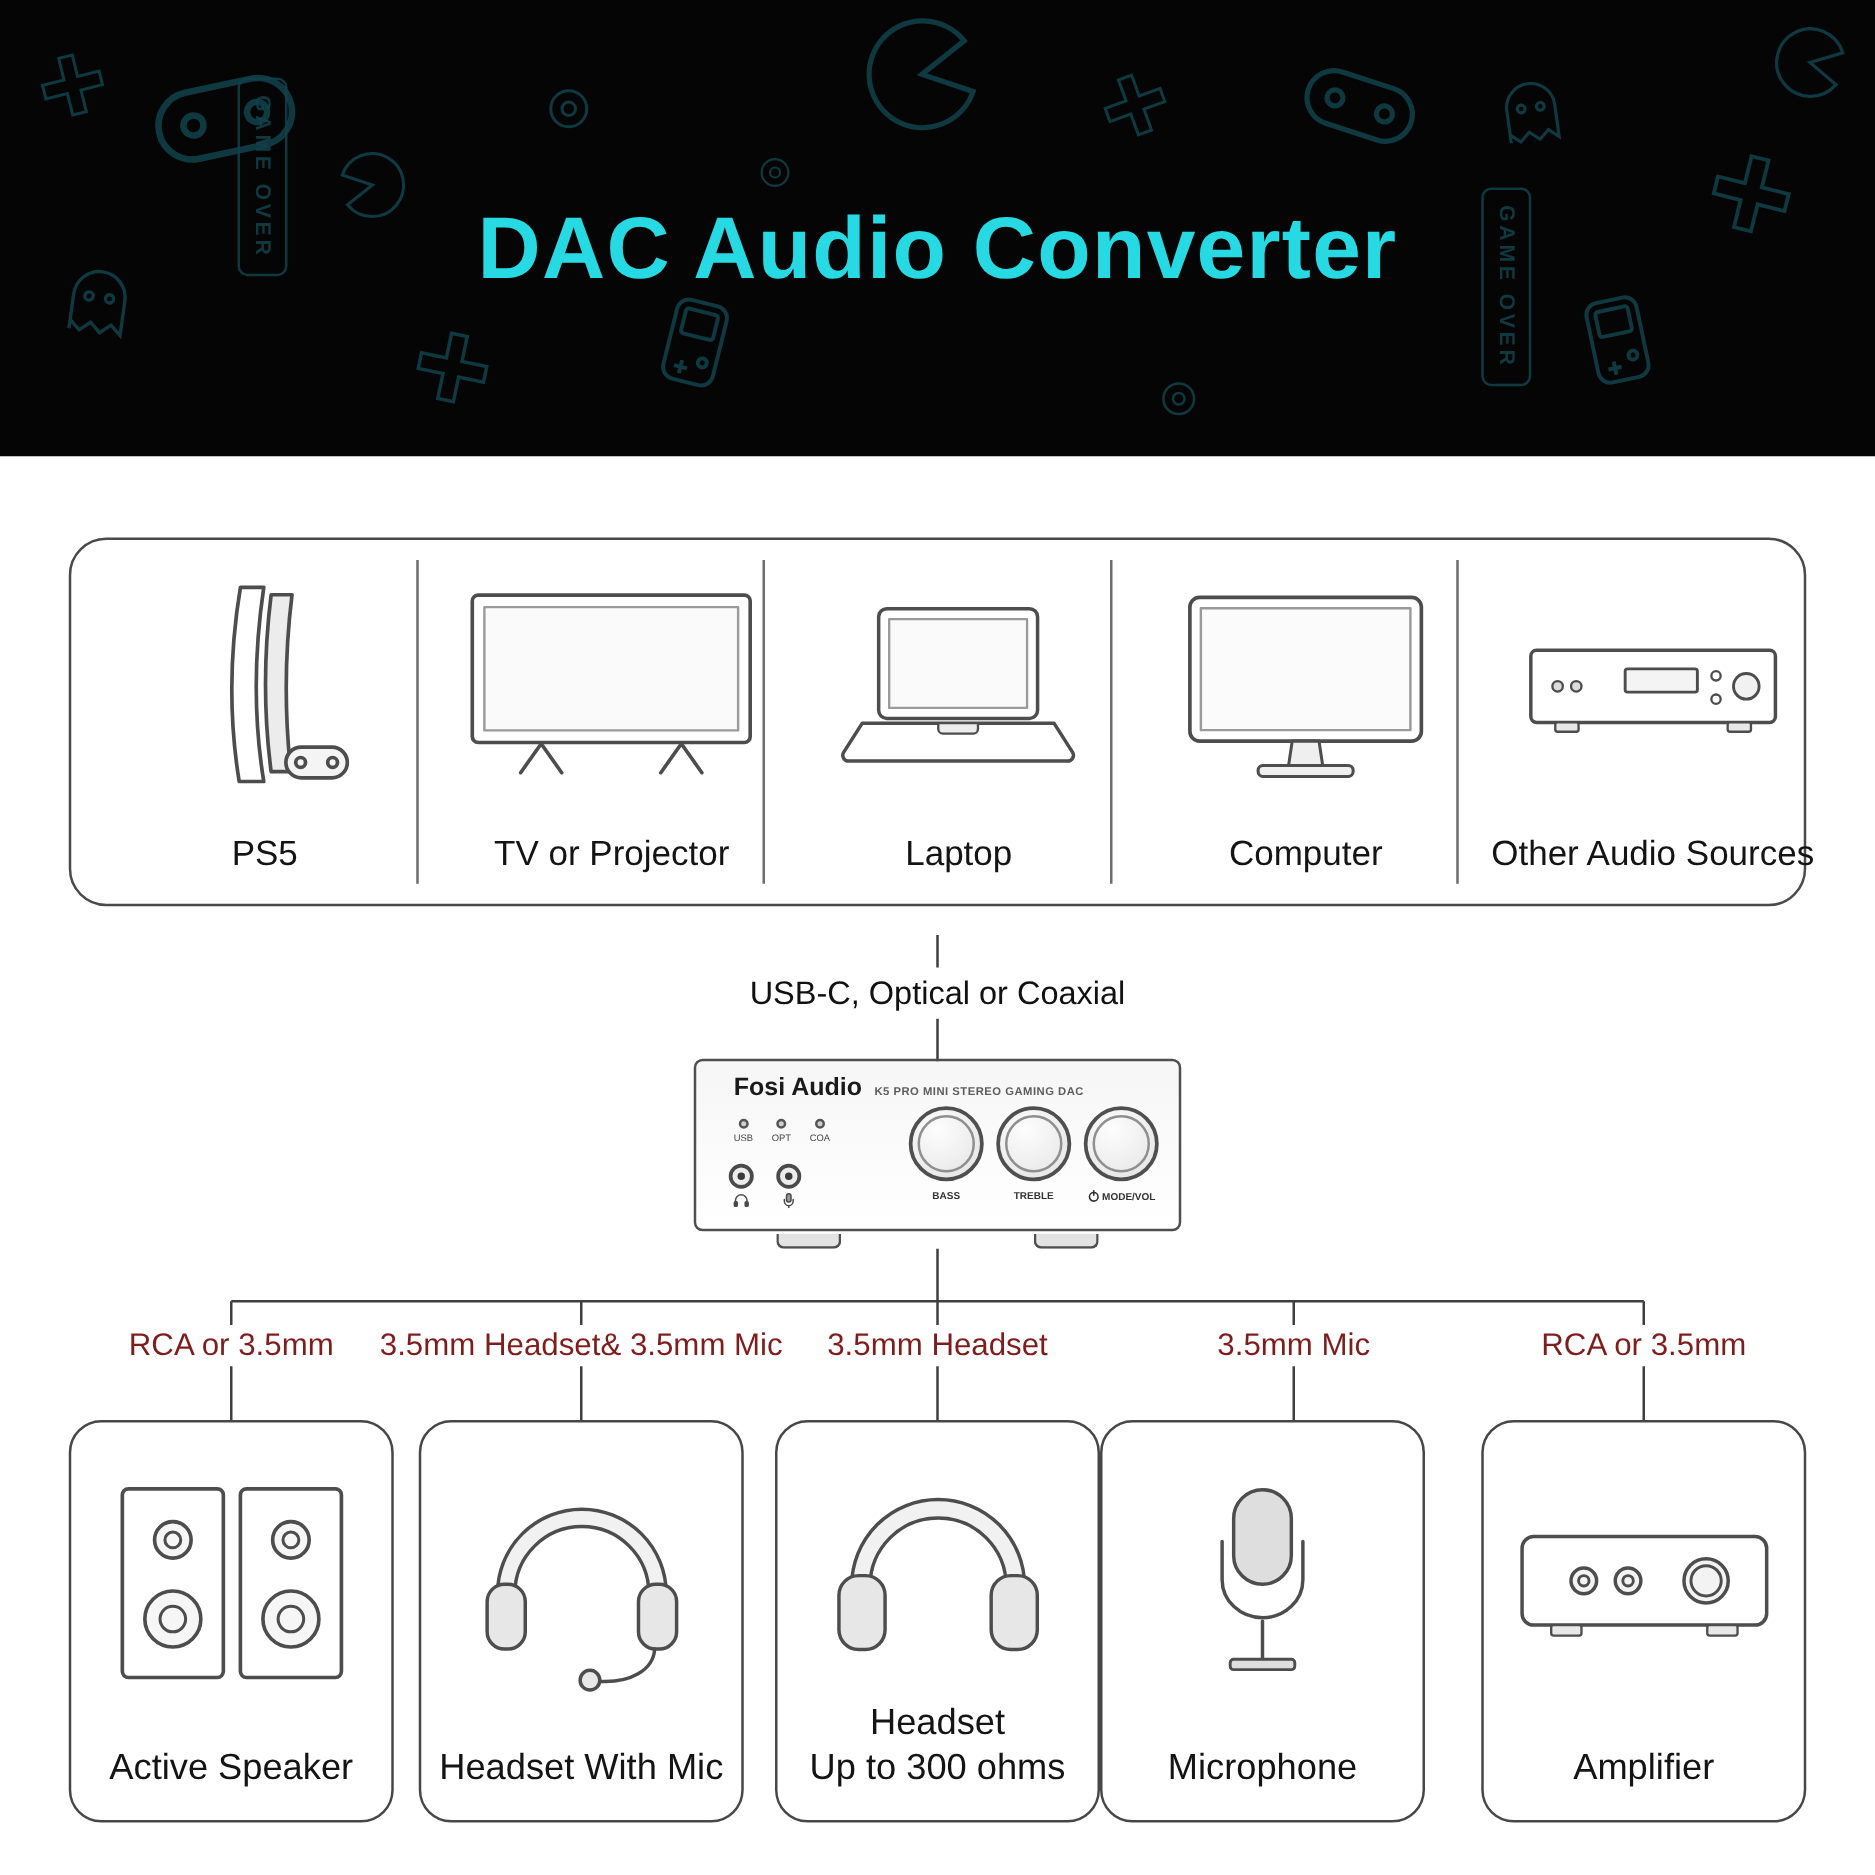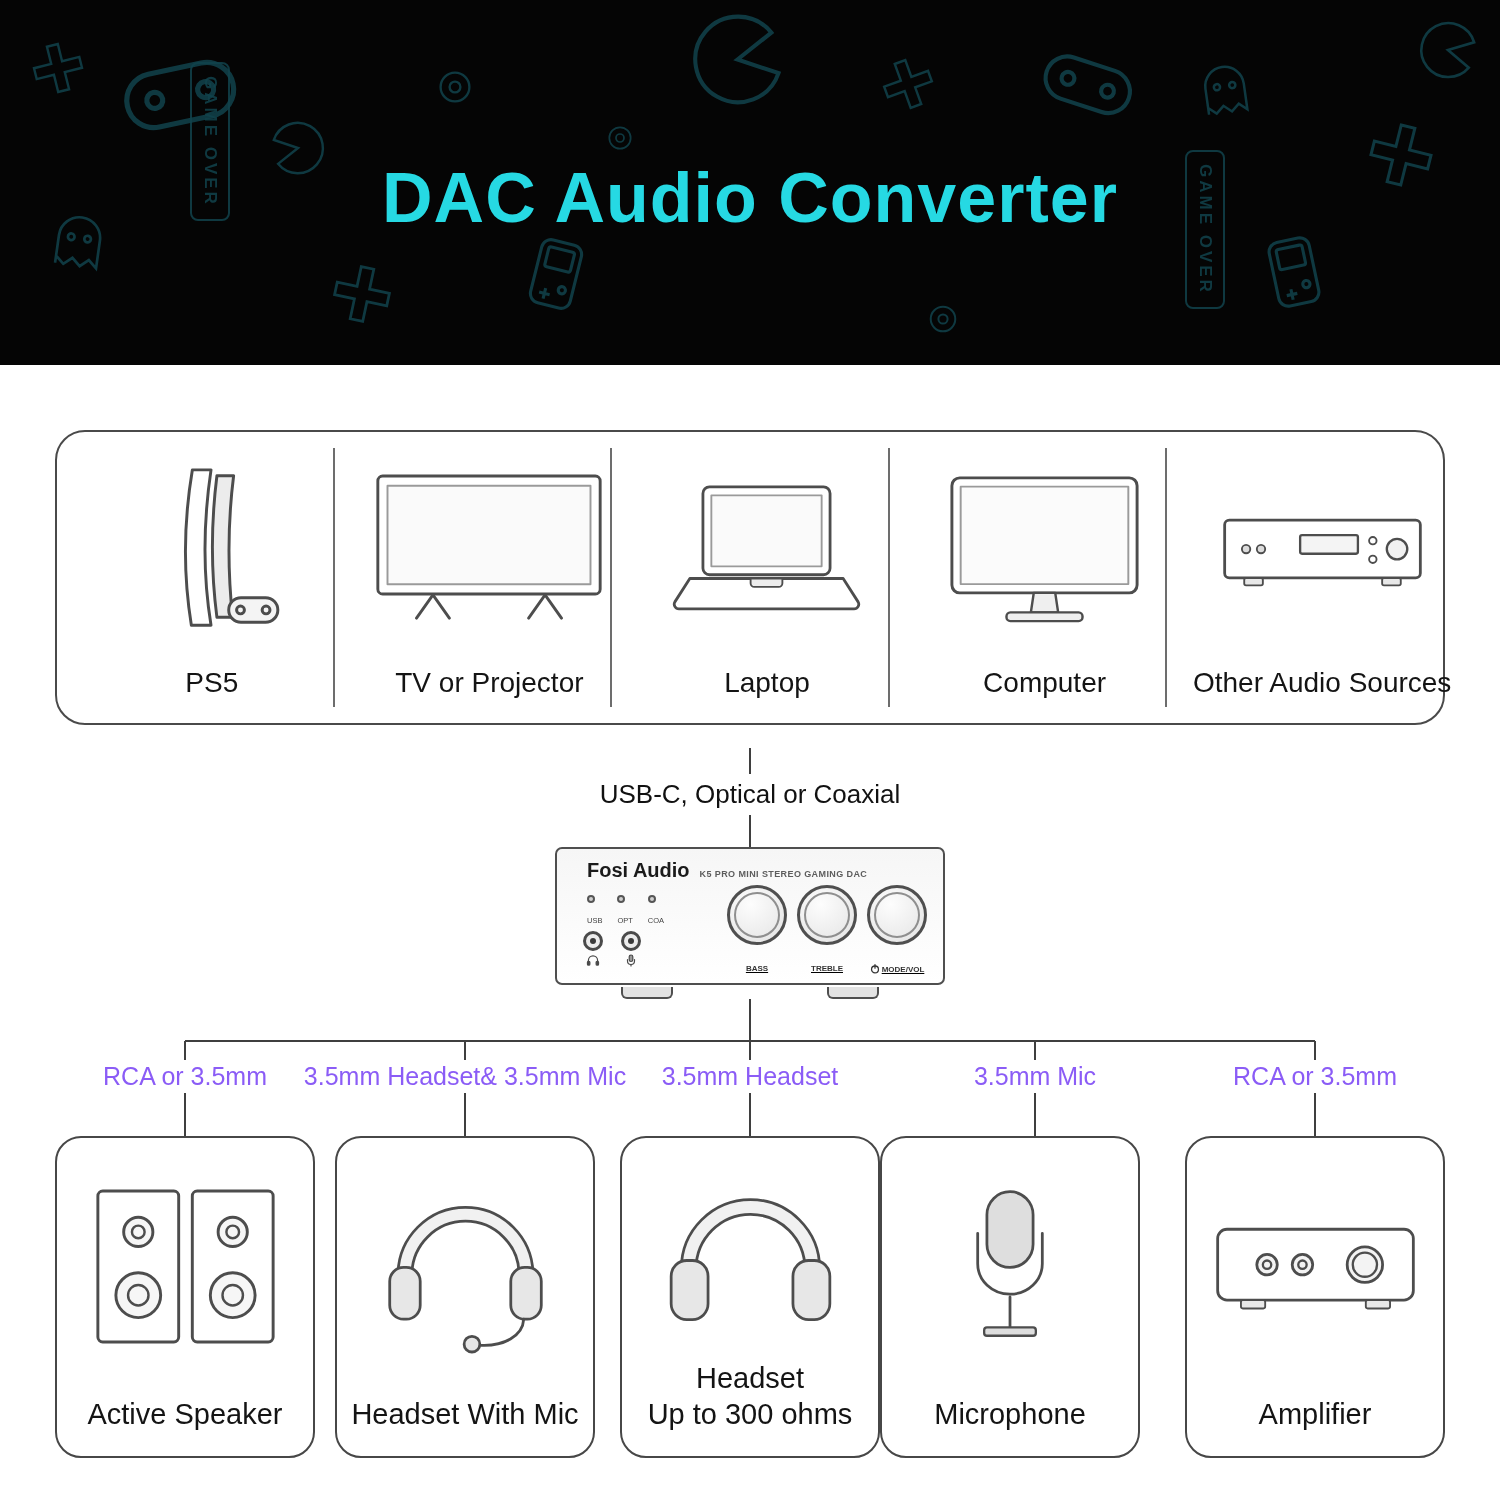--- a/index.html
+++ b/index.html
@@ -29,42 +29,42 @@
   .conn-label { font-size:26px; color:#111; margin:5px 0; }
 
   
   .dac { position:absolute; left:555px; top:847px; width:376px; }
   .dac-body { position:relative; width:390px; height:138px; border:2px solid #4f4f4f; border-radius:7px;
               background:linear-gradient(180deg,#f6f6f6,#ffffff); }
   .dac-header { position:absolute; left:30px; top:10px; display:flex; align-items:baseline; gap:10px; }
   .dac-brand { font-size:20px; font-weight:bold; color:#1a1a1a; }
   .dac-model { font-size:9px; color:#5d5d5d; letter-spacing:.4px; font-weight:bold; }
   .dac-leds { position:absolute; left:30px; top:46px; display:flex; gap:15px; }
-  .led { display:flex; flex-direction:column; align-items:flex-start; gap:13px; }
+  .led { display:flex; flex-direction:column; align-items:center; gap:3px; }
   .led-dot { width:8px; height:8px; border-radius:50%; border:2px solid #555; background:#cfcfcf; }
   .led-label { font-size:7.5px; color:#444; }
   .dac-jacks { position:absolute; left:26px; top:82px; display:flex; gap:18px; }
   .jack { display:flex; flex-direction:column; align-items:center; gap:3px; }
   .jack-hole { width:20px; height:20px; border-radius:50%; border:3px solid #4a4a4a; background:#ececec; position:relative; }
   .jack-hole::after { content:''; position:absolute; left:50%; top:50%; width:6px; height:6px; margin:-3px 0 0 -3px;
                       border-radius:50%; background:#3a3a3a; }
   .dac-knobs { position:absolute; right:16px; top:36px; display:flex; gap:10px; }
-  .knob-unit { display:flex; flex-direction:column; align-items:center; gap:19px;text-decoration:underline; }
+  .knob-unit { display:flex; flex-direction:column; align-items:center; gap:7px; }
   .knob { width:60px; height:60px; border-radius:50%; border:3px solid #4f4f4f; position:relative;
           background:radial-gradient(circle at 38% 30%, #fdfdfd, #e2e2e2); }
   .knob::after { content:''; position:absolute; inset:4px; border-radius:50%; border:2px solid #8f8f8f; }
   .knob-label { font-size:8px; color:#333; font-weight:bold; display:flex; align-items:center; gap:2px; }
   .dac-foot { position:absolute; top:138px; width:52px; height:12px; background:#e3e3e3;
               border:2px solid #4f4f4f; border-top:none; border-radius:0 0 6px 6px; }
   .foot-l { left:64px; } .foot-r { right:64px; }
 
   
   .tree { position:absolute; left:0; top:997px; width:1500px; height:140px; }
   .cable-label { position:absolute; top:1060px; transform:translateX(-50%); background:#fff;
-                 padding:2px 12px; font-size:25px; color:#8b5cf6; white-space:nowrap; }
+                 padding:2px 12px; font-size:25px; color:#7f1d1d; white-space:nowrap; }
 
   
   .obox { position:absolute; top:1136px; width:260px; height:322px; border:2px solid #474747;
           border-radius:26px; background:#fff; display:flex; flex-direction:column; align-items:center;justify-content:flex-end; }
   .obox-label { padding-bottom:24px; font-size:29px; color:#141414; text-align:center; line-height:1.25; white-space:nowrap; }
 </style>
 </head>
 <body>
 
 <div class="page">

